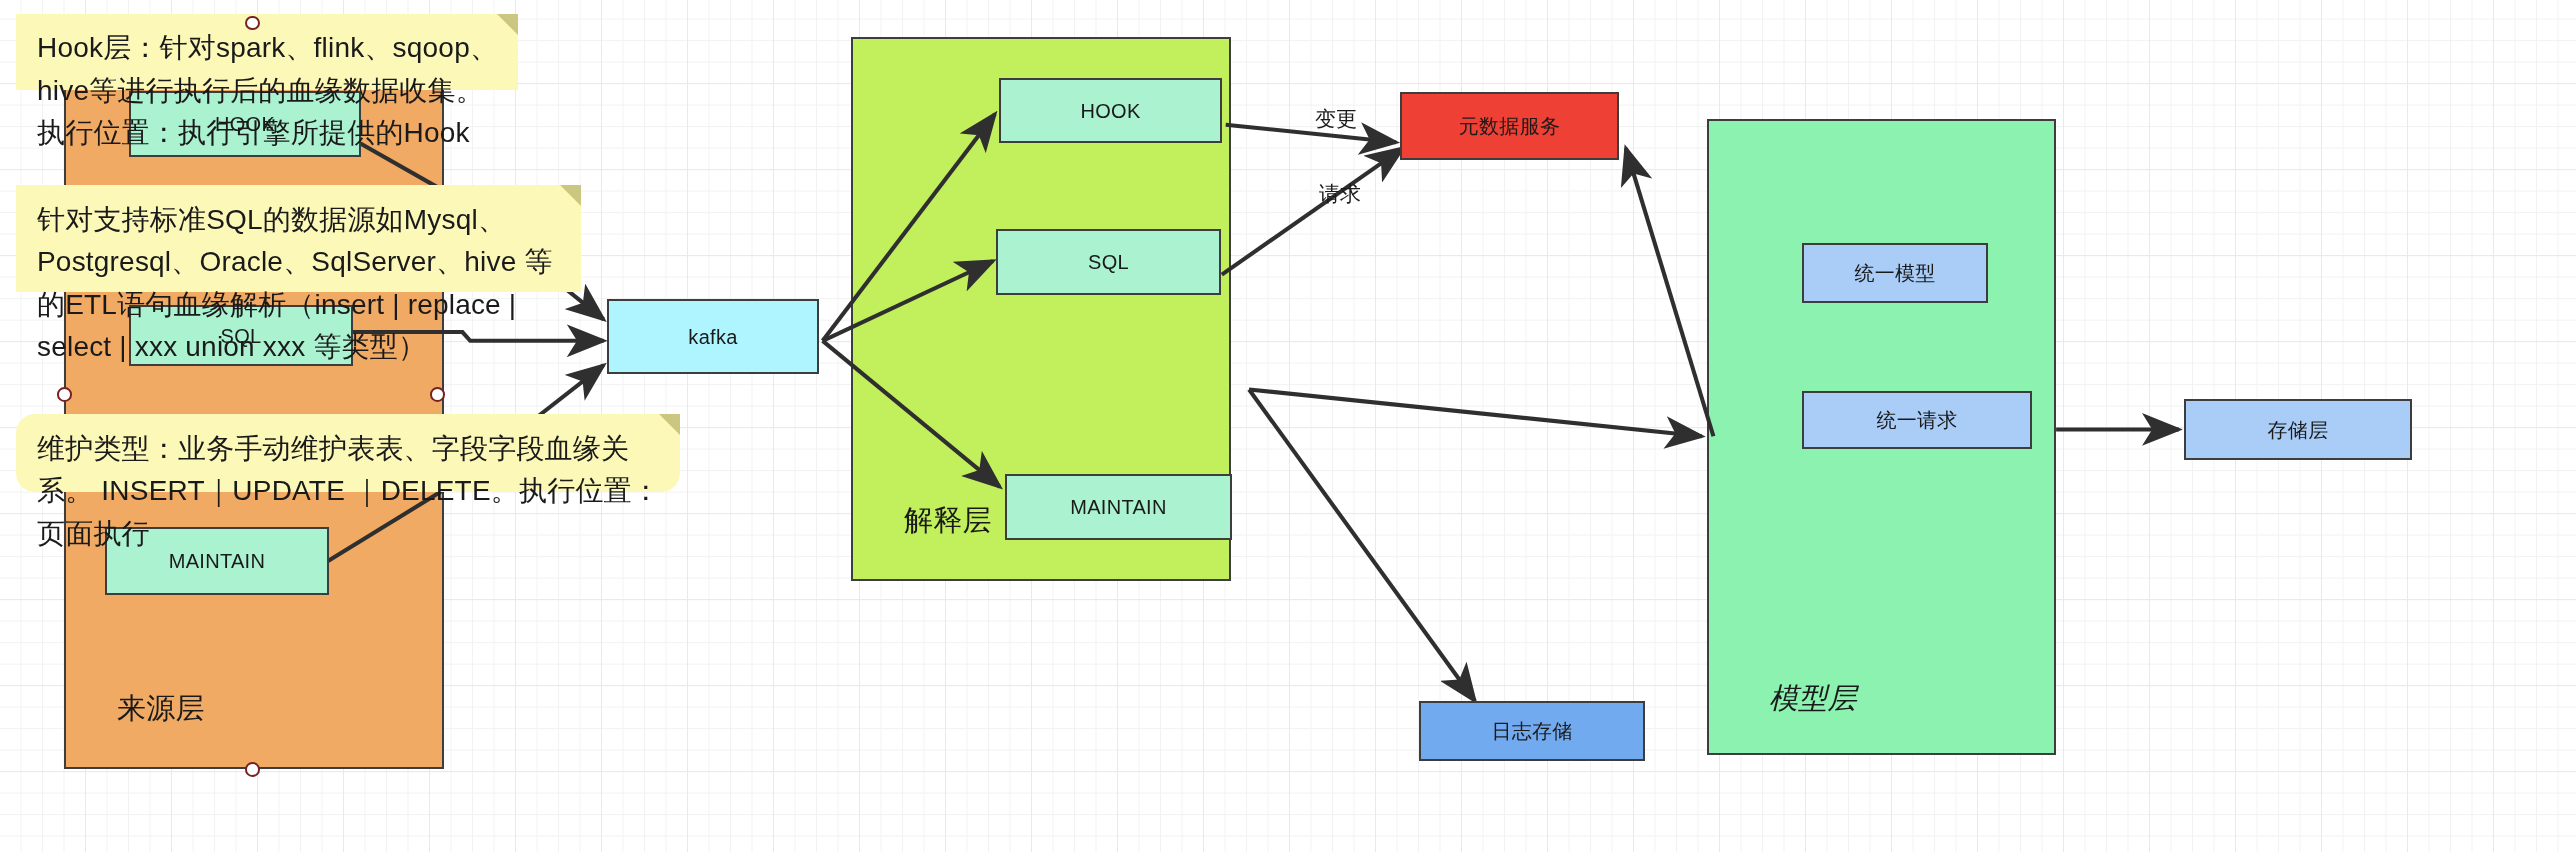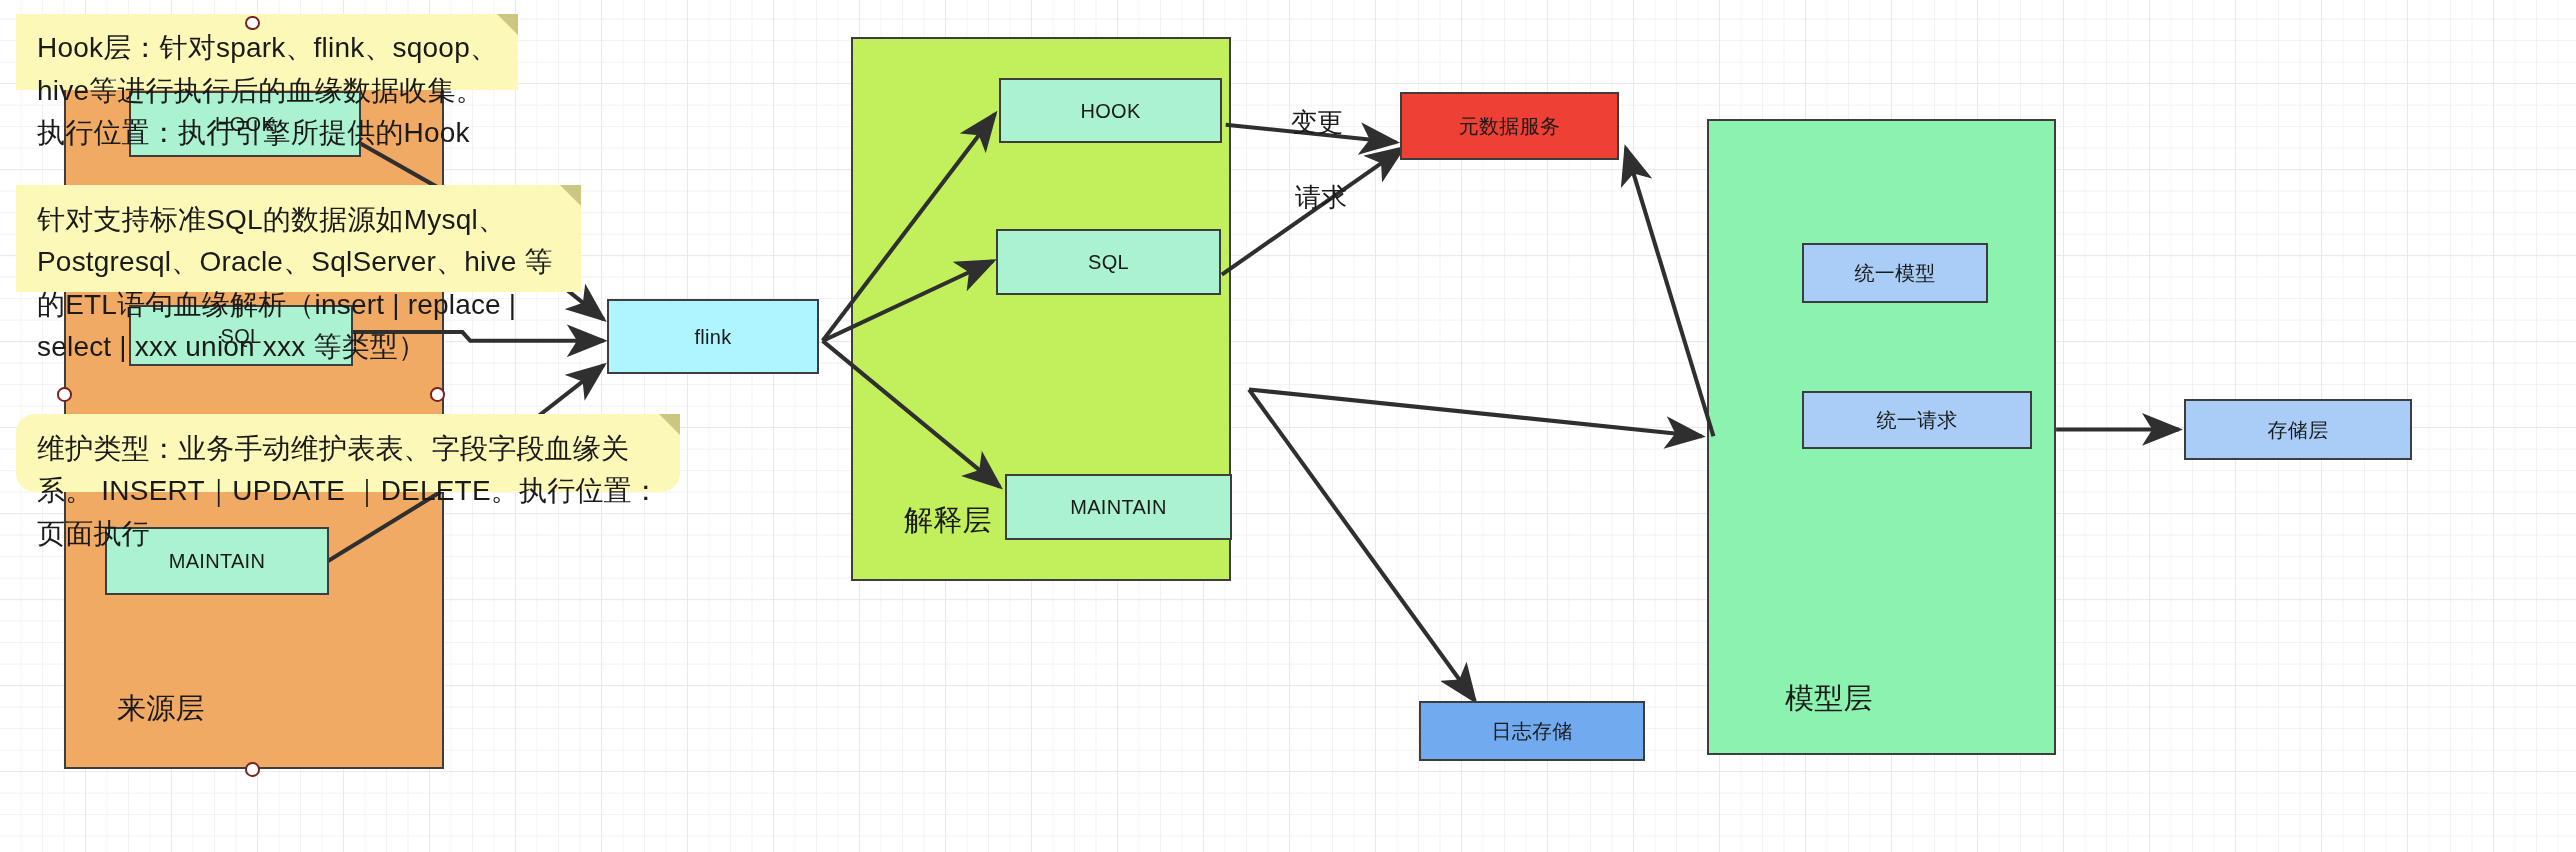--- a/index.html
+++ b/index.html
@@ -87,41 +87,42 @@
     left: 0;
     top: 0;
     width: 2576px;
     height: 853px;
     overflow: visible;
     pointer-events: none;
   }
 
   .edge-label {
     position: absolute;
-    font-size: 26px;
+    font-size: 21px;
     color: #1a1a1a;
     background: transparent;
     white-space: nowrap;
+    margin-left: 24px;
   }
 </style>
 </head>
 <body>
 
 <div id="canvas">
 
   <div class="node container-node" style="left:64px; top:68px; width:380px; height:701px; background:#f0aa64;">
     <span class="container-label">来源层</span>
   </div>
 
   <div class="node container-node" style="left:851px; top:37px; width:380px; height:544px; background:#c2f05c;">
     <span class="container-label">解释层</span>
   </div>
 
   <div class="node container-node" style="left:1707px; top:119px; width:349px; height:636px; background:#8cf2b0;">
-    <span class="container-label" style="padding:0 0 37px 76px;">模型层</span>
+    <span class="container-label" style="padding:0 0 37px 60px;font-style:italic;">模型层</span>
   </div>
 
   <svg class="edges" viewBox="0 0 2646 876">
     <defs>
       <marker id="arrow" markerWidth="10" markerHeight="8" refX="9" refY="4" orient="auto" markerUnits="strokeWidth">
         <path d="M0,0 L10,4 L0,8 L2.5,4 z" fill="#2f2f2f"></path>
       </marker>
     </defs>
     <g stroke="#2f2f2f" stroke-width="4.2" fill="none">
 
@@ -172,21 +173,21 @@
   </div>
 
   <div class="node" style="left:1802px; top:243px; width:186px; height:60px; background:#aacdf7;">
     <span>统一模型</span>
   </div>
   <div class="node" style="left:1802px; top:391px; width:230px; height:58px; background:#aacdf7;">
     <span>统一请求</span>
   </div>
 
   <div class="node" style="left:607px; top:299px; width:212px; height:75px; background:#aff5ff;">
-    <span>flink</span>
+    <span>kafka</span>
   </div>
 
   <div class="node" style="left:1400px; top:92px; width:219px; height:68px; background:#ee4035;">
     <span>元数据服务</span>
   </div>
 
   <div class="node" style="left:1419px; top:701px; width:226px; height:60px; background:#71aaee;">
     <span>日志存储</span>
   </div>
 

